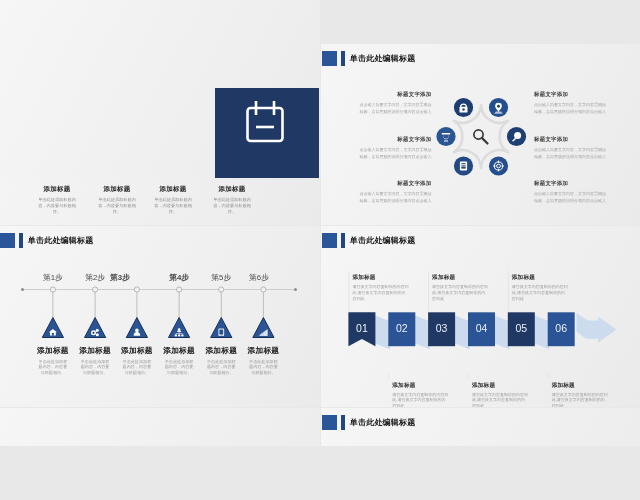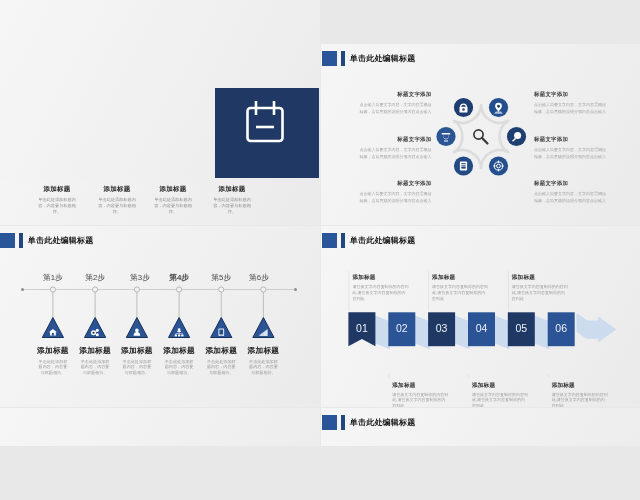--- a/index.html
+++ b/index.html
@@ -342,21 +342,21 @@
             <div class="h">添加标题</div>
             <div class="b">单击此处添加标题内容，内容要与标题相符。</div>
           </div>
           <div class="st" style="left: 69.1px; top: 48.3px;">
             <div class="sh">第2步</div>
           </div>
           <div class="stc" style="left: 72.1px; top: 121px;">
             <div class="h">添加标题</div>
             <div class="b">单击此处添加标题内容，内容要与标题相符。</div>
           </div>
-          <div class="st" style="left: 114px; top: 48.3px;">
+          <div class="st" style="left: 94px; top: 48.3px; font-weight: bold;">
             <div class="sh">第3步</div>
           </div>
           <div class="stc" style="left: 113.9px; top: 121px;">
             <div class="h">添加标题</div>
             <div class="b">单击此处添加标题内容，内容要与标题相符。</div>
           </div>
           <div class="st" style="left: 153.1px; top: 48.3px; font-weight: bold;">
             <div class="sh">第4步</div>
           </div>
           <div class="stc" style="left: 156.1px; top: 121px;">

